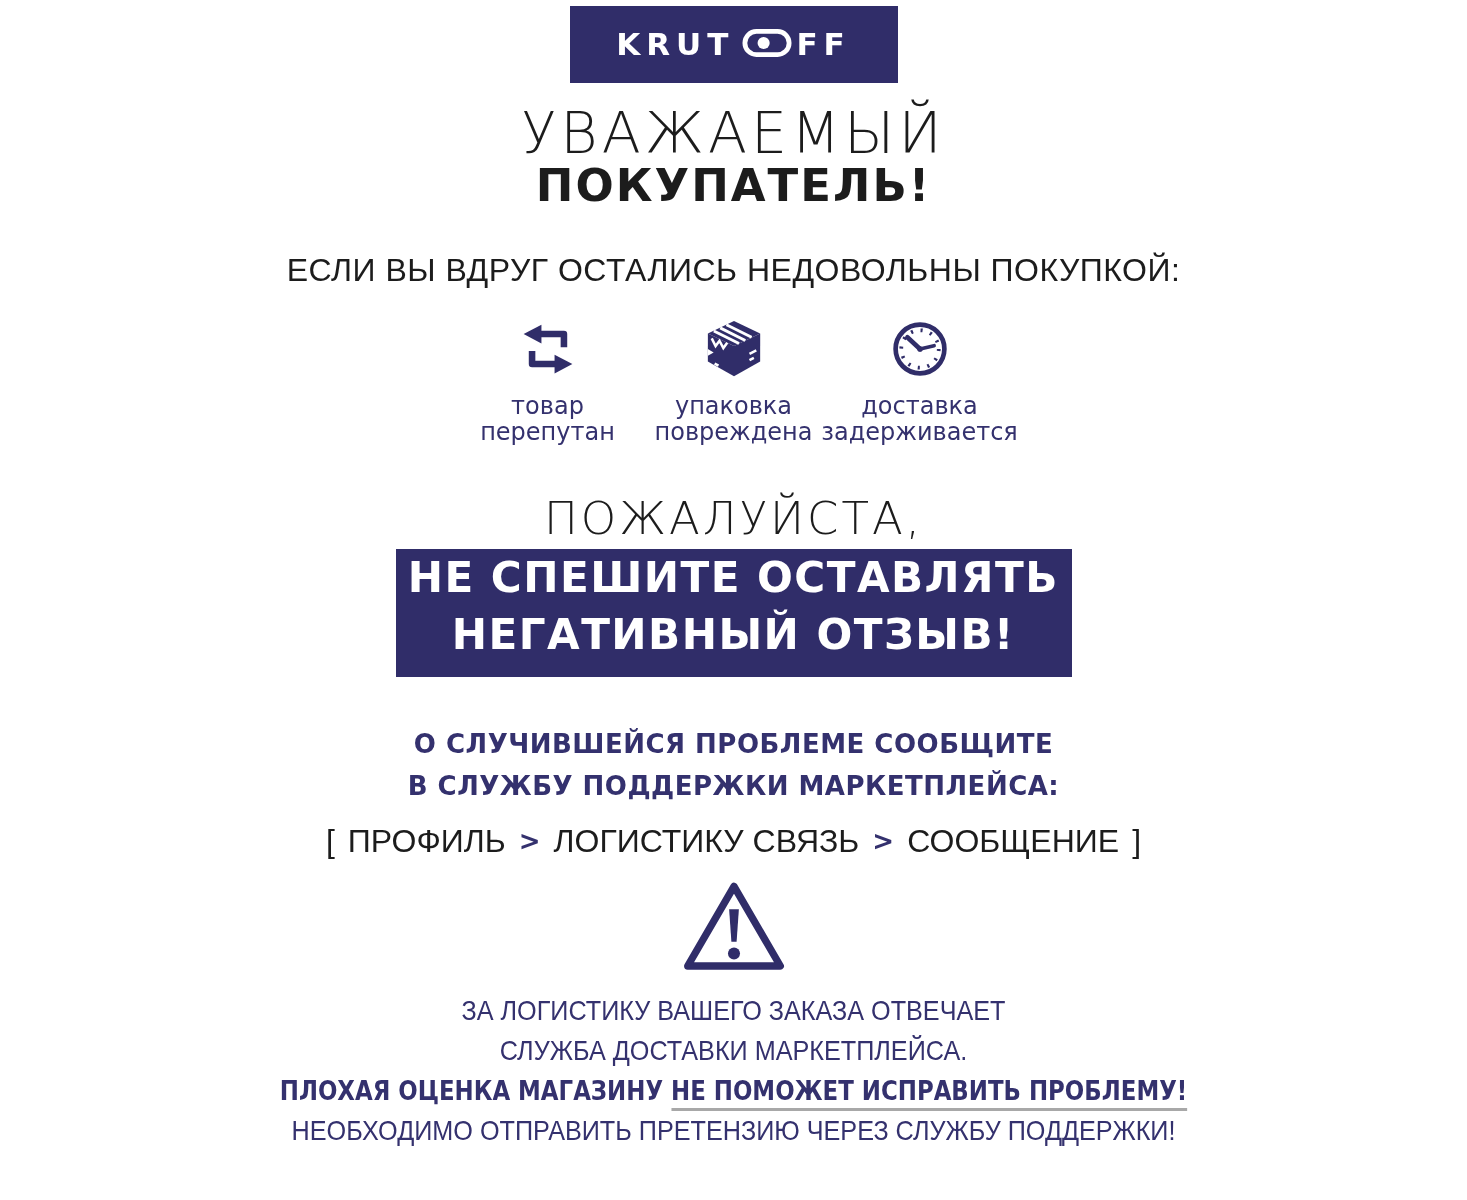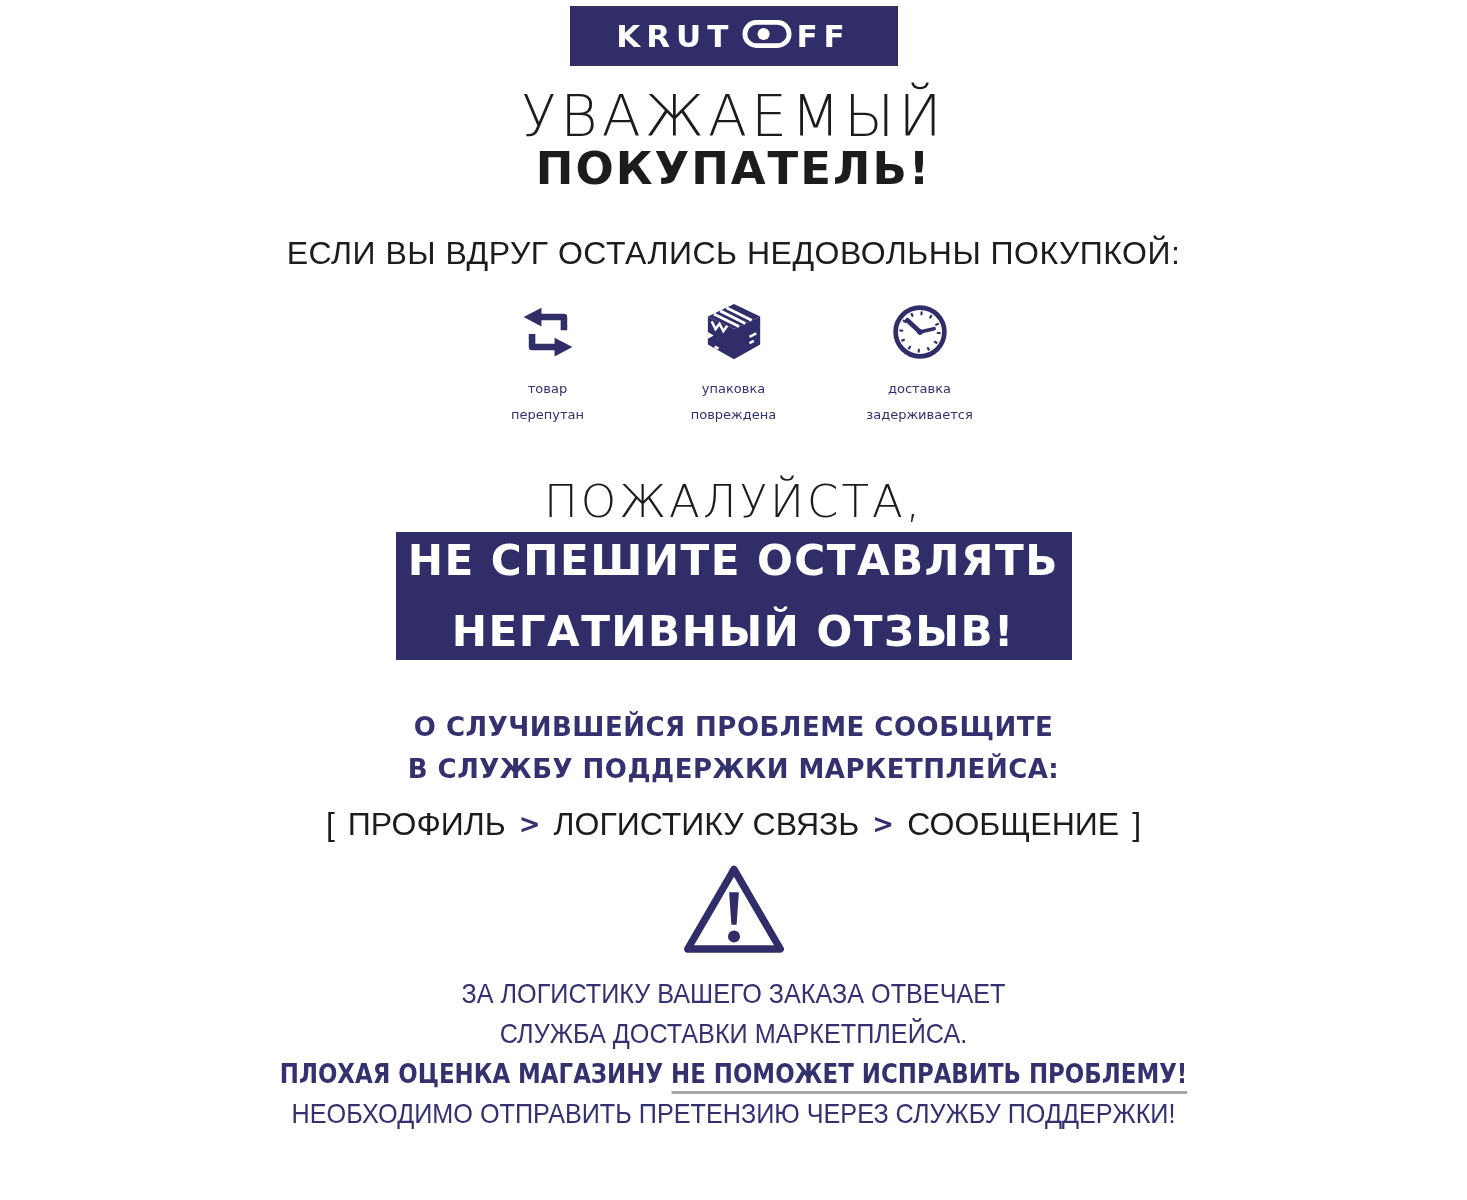--- a/index.html
+++ b/index.html
@@ -9,40 +9,40 @@
     --underline_gray:#a8a8a8;
     --white:#ffffff;
   }
   *{margin:0;padding:0;box-sizing:border-box;}
   html,body{background:#fff;}
   body{width:1467px;height:1200px;overflow:hidden;}
   .page{position:relative;width:1467px;height:1200px;background:var(--white);text-align:center;}
   .font-geo{font-family:"DejaVu Sans",sans-serif;}
   .font-narrow{font-family:"Liberation Sans",sans-serif;}
 
-  .logo{width:328px;height:60px;margin:6px auto 16px;background:var(--navy);
+  .logo{width:328px;height:77px;margin:6px auto 16px;background:var(--navy);
         display:flex;align-items:center;justify-content:center;gap:2px;}
   .logo-txt{color:var(--white);font-family:"DejaVu Sans",sans-serif;font-weight:700;
             font-size:31px;letter-spacing:6px;line-height:1;}
   .logo-toggle{display:inline-block;margin:0 2px 0 6px;}
 
   .h-light{margin-top:24px;font-size:57px;font-weight:300;letter-spacing:4px;color:var(--black);line-height:52px;}
   .h-bold{font-size:45px;font-weight:700;letter-spacing:2px;color:var(--black);line-height:54px;}
 
   .intro{margin-top:40px;font-size:32px;color:var(--black);letter-spacing:.5px;line-height:34px;}
 
   .issues{margin-top:30px;display:flex;justify-content:center;gap:14px;}
   .issue{width:172px;display:flex;flex-direction:column;align-items:center;}
   .issue .glyph{height:64px;display:flex;align-items:center;justify-content:center;}
-  .issue .lbl{margin-top:12px;font-size:13px;color:var(--text_navy);line-height:26px;}
+  .issue .lbl{margin-top:12px;font-size:24px;color:var(--text_navy);line-height:26px;}
 
   .please{margin-top:48px;font-size:45px;font-weight:300;letter-spacing:3px;color:var(--black);line-height:52px;}
 
   .banner{margin:4px auto 0;width:676px;height:128px;background:var(--navy);
-          display:flex;flex-direction:column;align-items:center;justify-content:space-between;}
+          display:flex;flex-direction:column;align-items:center;justify-content:flex-start;}
   .banner div{color:var(--white);font-weight:700;font-size:43px;letter-spacing:1.5px;line-height:57px;
               transform:scaleX(.98);}
 
   .support{margin-top:46px;font-weight:700;font-size:26px;color:var(--text_navy);
            letter-spacing:.5px;line-height:42px;}
 
   .pathline{margin-top:16px;display:flex;justify-content:center;align-items:center;gap:13px;
             font-size:32px;color:var(--black);line-height:36px;}
   .pathline .sep{color:var(--text_navy);font-weight:700;font-family:"DejaVu Sans",sans-serif;font-size:26px;}
 

